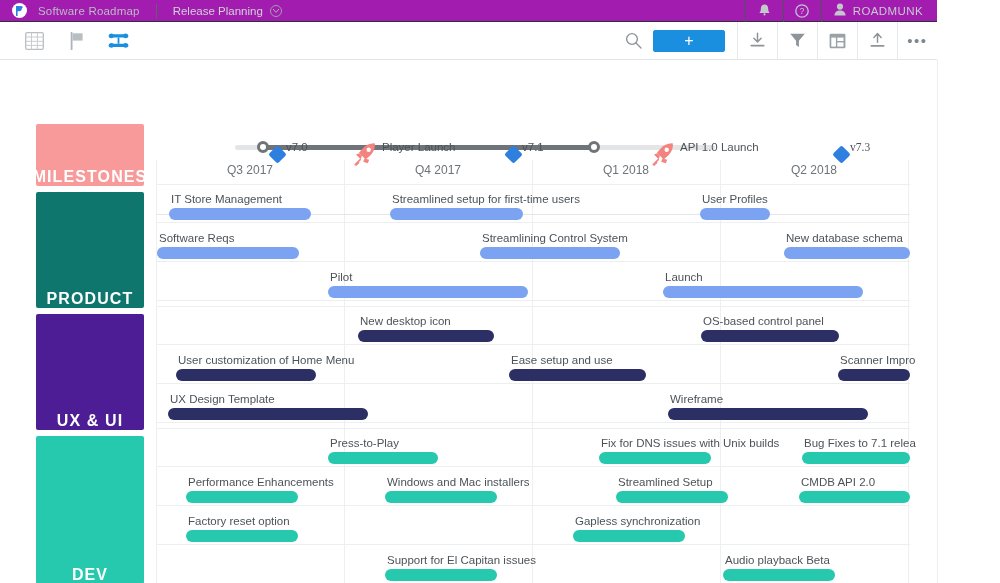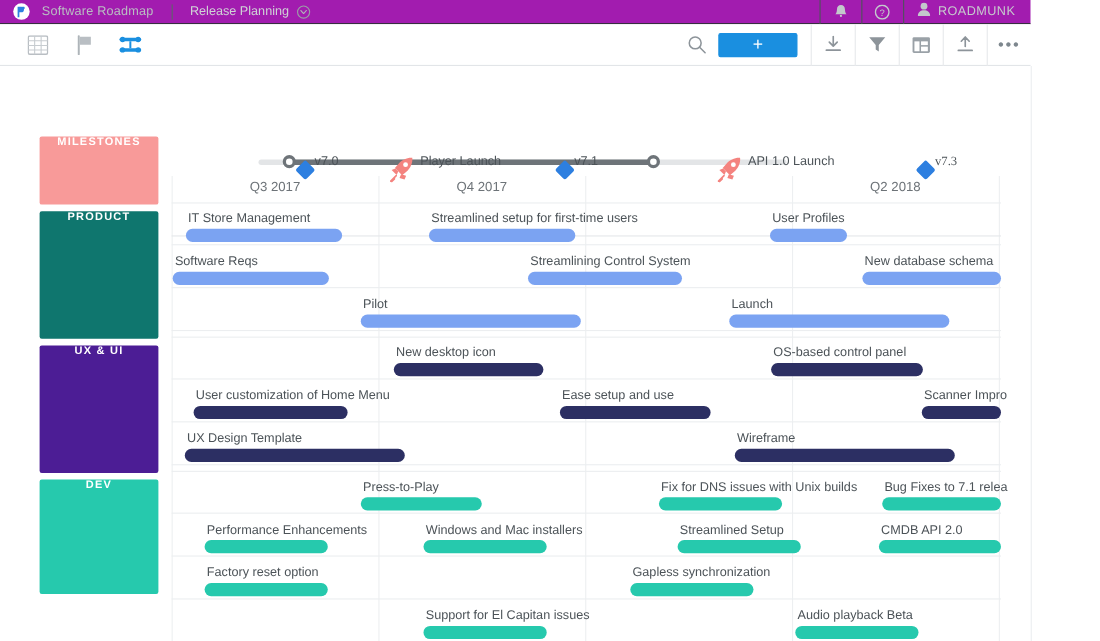--- a/index.html
+++ b/index.html
@@ -125,22 +125,22 @@
 
   
   .vline {
     position: absolute; top: 100px; width: 1px; height: 483px; background: #edeff1;
   }
 
   
   .lane-card {
     position: absolute; left: 36px; width: 108px;
     border-radius: 2px; color: #ffffff;
-    display: flex; align-items: flex-start; justify-content: center;
-    font-size: 10px; letter-spacing: 1.1px; font-weight: 700;
+    display: flex; align-items: flex-end; justify-content: center;
+    font-size: 16px; letter-spacing: 1.1px; font-weight: 700;
   }
 
   
   .lane-rows { position: absolute; left: 156px; width: 754px; }
   .row {
     position: absolute; left: 0; width: 754px; height: 39px;
     border-bottom: 1px solid #eceef0;
   }
   .row.first { border-top: 1px solid #eceef0; }
 
@@ -292,20 +292,21 @@
 
   <div class="vline" style="left:156px"></div>
   <div class="vline" style="left:344px"></div>
   <div class="vline" style="left:532px"></div>
   <div class="vline" style="left:720px"></div>
   <div class="vline" style="left:908px"></div>
 
   <div id="quarter-header">
     <div class="qcol" style="left:0px">Q3 2017</div>
     <div class="qcol" style="left:188px">Q4 2017</div>
+    <div class="qcol" style="left:376px">Q1 2018</div>
     <div class="qcol" style="left:564px">Q2 2018</div>
   </div>
 
   <div id="milestone-axis"></div>
 
   <div id="lanes-host">
       <div class="lane-card" style="top: 64px; height: 62px; background: rgb(248, 154, 153);">
         <span>MILESTONES</span>
       </div>
       <div class="ms-marker" style="left: 277px; top: 81px; width: 1px; height: 26px;">
@@ -385,21 +386,21 @@
           <div class="bar" style="left: 682px; width: 72px; background: rgb(44, 47, 99);"></div>
           <div class="bar-label" style="left: 684px;">Scanner Impro</div>
         </div>
         <div class="row" style="top: 78px;">
           <div class="bar" style="left: 12px; width: 200px; background: rgb(44, 47, 99);"></div>
           <div class="bar-label" style="left: 14px;">UX Design Template</div>
           <div class="bar" style="left: 512px; width: 200px; background: rgb(44, 47, 99);"></div>
           <div class="bar-label" style="left: 514px;">Wireframe</div>
         </div>
       </div>
-      <div class="lane-card" style="top: 376px; height: 104px; background: rgb(38, 201, 173);">
+      <div class="lane-card" style="top: 376px; height: 148px; background: rgb(38, 201, 173);">
         <span>DEV</span>
       </div>
       <div class="lane-rows" style="top: 368px; height: 156px;">
         <div class="row first" style="top: 0px;">
           <div class="bar" style="left: 172px; width: 110px; background: rgb(38, 201, 173);"></div>
           <div class="bar-label" style="left: 174px;">Press-to-Play</div>
           <div class="bar" style="left: 443px; width: 112px; background: rgb(38, 201, 173);"></div>
           <div class="bar-label" style="left: 445px;">Fix for DNS issues with Unix builds</div>
           <div class="bar" style="left: 646px; width: 108px; background: rgb(38, 201, 173);"></div>
           <div class="bar-label" style="left: 648px;">Bug Fixes to 7.1 relea</div>

